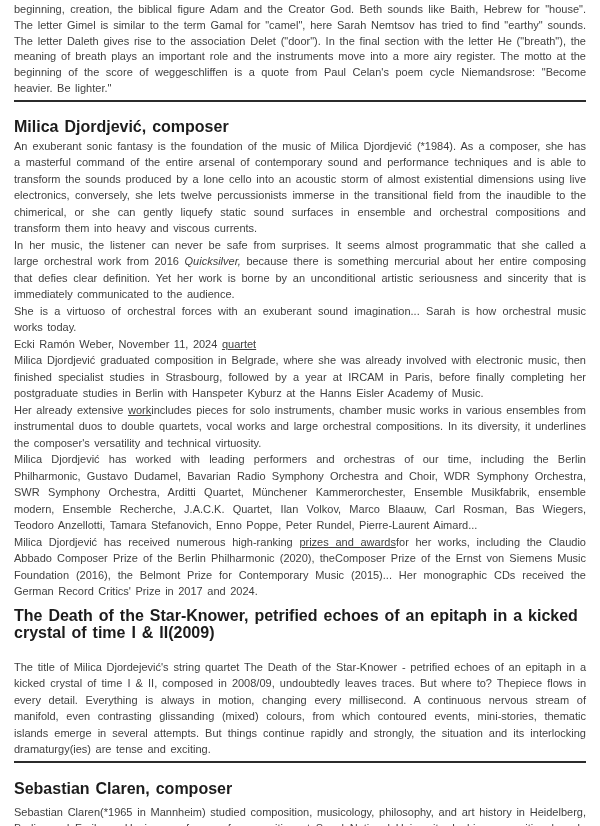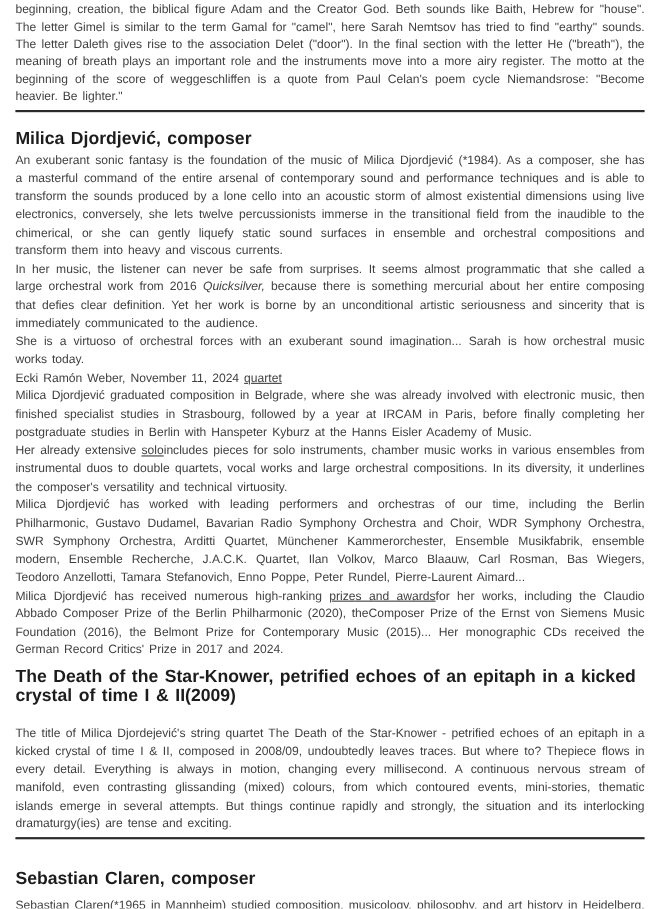--- a/index.html
+++ b/index.html
@@ -18,21 +18,21 @@
   .body-text { text-align: justify; }
   .intro { line-height: 15.8px; }
   .heading {
     font-size: 16px;
     font-weight: 700;
     color: var(--heading-color, #1c1c1c);
     line-height: 17px;
   }
   .heading-milica { margin: 16px 0 3px 0; }
   .heading-star-knower { margin: 7px 0 18px 0; }
-  .heading-claren { margin: 28px 0 7px 0; }
+  .heading-claren { margin: 17px 0 7px 0; }
   hr.rule {
     border: none;
     height: 2px;
     background: var(--rule-color, #2b2b2b);
   }
   .rule-top { margin: 3px 0 0 0; }
   .rule-bottom { margin: 3px 0 0 0; }
   .work-title { }
   a.text-link {
     color: var(--link-color, #3f3f3f);
@@ -55,21 +55,21 @@
     <p class="body-text">An exuberant sonic fantasy is the foundation of the music of Milica Djordjević (*1984). As a composer, she has a masterful command of the entire arsenal of contemporary sound and performance techniques and is able to transform the sounds produced by a lone cello into an acoustic storm of almost existential dimensions using live electronics, conversely, she lets twelve percussionists immerse in the transitional field from the inaudible to the chimerical, or she can gently liquefy static sound surfaces in ensemble and orchestral compositions and transform them into heavy and viscous currents.</p>
 
     <p class="body-text"><span>In her music, the listener can never be safe from surprises. It seems almost programmatic that she called a large orchestral work from 2016 </span><em class="work-title">Quicksilver,</em><span> because there is something mercurial about her entire composing that defies clear definition. Yet her work is borne by an unconditional artistic seriousness and sincerity that is immediately communicated to the audience.</span></p>
 
     <p class="body-text">She is a virtuoso of orchestral forces with an exuberant sound imagination... Sarah is how orchestral music works today.</p>
 
     <p class="body-text"><span>Ecki Ramón Weber, November 11, 2024 </span><a href="#" class="text-link">quartet</a></p>
 
     <p class="body-text">Milica Djordjević graduated composition in Belgrade, where she was already involved with electronic music, then finished specialist studies in Strasbourg, followed by a year at IRCAM in Paris, before finally completing her postgraduate studies in Berlin with Hanspeter Kyburz at the Hanns Eisler Academy of Music.</p>
 
-    <p class="body-text"><span>Her already extensive </span><a href="#" class="text-link">solo</a><span>includes pieces for solo instruments, chamber music works in various ensembles from instrumental duos to double quartets, vocal works and large orchestral compositions. In its diversity, it underlines the composer's versatility and technical virtuosity.</span></p>
+    <p class="body-text"><span>Her already extensive </span><a href="#" class="text-link">work</a><span>includes pieces for solo instruments, chamber music works in various ensembles from instrumental duos to double quartets, vocal works and large orchestral compositions. In its diversity, it underlines the composer's versatility and technical virtuosity.</span></p>
 
     <p class="body-text">Milica Djordjević has worked with leading performers and orchestras of our time, including the Berlin Philharmonic, Gustavo Dudamel, Bavarian Radio Symphony Orchestra and Choir, WDR Symphony Orchestra, SWR Symphony Orchestra, Arditti Quartet, Münchener Kammerorchester, Ensemble Musikfabrik, ensemble modern, Ensemble Recherche, J.A.C.K. Quartet, Ilan Volkov, Marco Blaauw, Carl Rosman, Bas Wiegers, Teodoro Anzellotti, Tamara Stefanovich, Enno Poppe, Peter Rundel, Pierre-Laurent Aimard...</p>
 
     <p class="body-text"><span>Milica Djordjević has received numerous high-ranking </span><a href="#" class="text-link">prizes and awards</a><span>for her works, including the Claudio Abbado Composer Prize of the Berlin Philharmonic (2020), theComposer Prize of the Ernst von Siemens Music Foundation (2016), the Belmont Prize for Contemporary Music (2015)... Her monographic CDs received the German Record Critics' Prize in 2017 and 2024.</span></p>
 
   </section>
 
   <section>
     <h2 class="heading heading-star-knower">The Death of the Star-Knower, petrified echoes of an epitaph in a kicked crystal of time I &amp; II(2009)</h2>
 

